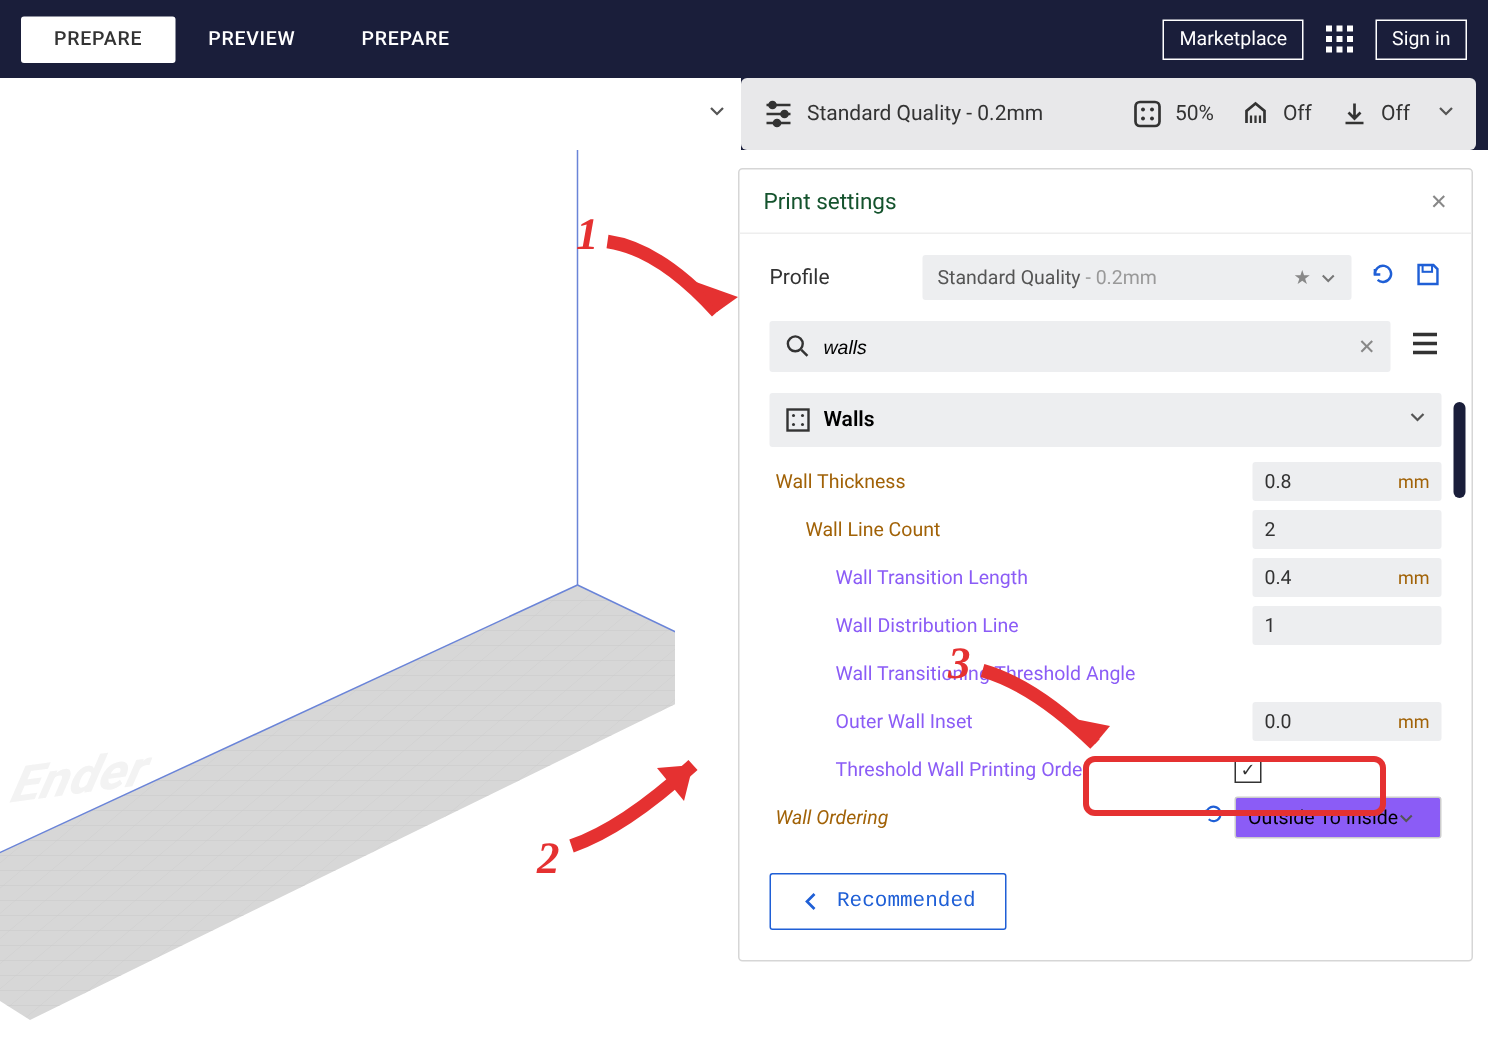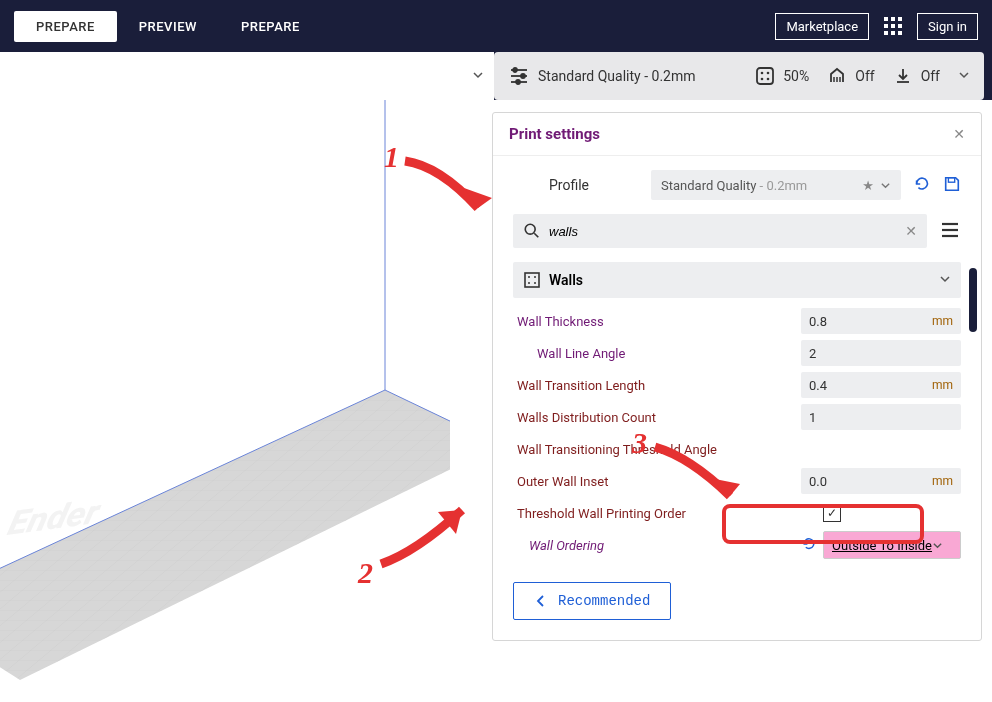--- a/index.html
+++ b/index.html
@@ -23,56 +23,56 @@
 .q-spacer { flex: 1; }
 .chev-down { cursor:pointer; color:#555; }
 
 
 .viewport { position: absolute; left: 0; top: 100px; width: 450px; height: 600px; overflow:hidden; }
 .viewport svg { position:absolute; top:-20px; left:-10px; }
 
 
 .panel { position: absolute; right: 10px; top: 112px; width: 490px; background: #fff; border: 1px solid #d6d6d6; border-radius: 3px; }
 .panel-header { display: flex; align-items: center; justify-content: space-between; padding: 12px 16px; border-bottom: 1px solid #eee; }
-.panel-title { font-size: 15px; color: #701a75; font-weight: bold; }
+.panel-title { font-size: 15px; color: #14532d; }
 .close-x { cursor: pointer; color: #888; font-size: 14px; }
 
 .panel-body { padding: 14px 20px 20px 20px; }
 
 .profile-row { display: flex; align-items: center; gap: 12px; margin-bottom: 14px; }
-.profile-label { width: 90px; font-size: 14px; color: #333; margin-left: 36px; }
+.profile-label { width: 90px; font-size: 14px; color: #333; }
 .profile-select { flex: 1; background: #edeef0; height: 30px; display: flex; align-items: center; padding: 0 10px; border-radius: 2px; font-size: 13px; color: #555; justify-content: space-between; }
 .profile-select .dim { color: #999; }
 .profile-icons { display:flex; gap:6px; align-items:center; color:#888; }
 .act-icon { color: #1f5fd6; cursor: pointer; }
 
 .search-row { display: flex; align-items: center; gap: 12px; margin-bottom: 14px; }
 .search-box { flex: 1; background: #edeef0; height: 34px; display: flex; align-items: center; padding: 0 10px; border-radius: 2px; }
 .search-box input { flex: 1; border: none; background: transparent; outline: none; font-style: italic; font-size: 13px; margin-left:8px; }
 .clear-x { color: #888; cursor: pointer; font-size:14px; }
 .hamburger { cursor: pointer; color:#333; }
 
 .section-header { background: #edeef0; height: 36px; display: flex; align-items: center; padding: 0 10px; border-radius: 2px; justify-content: space-between; margin-bottom: 8px; }
 .section-title { display: flex; align-items: center; gap: 8px; font-weight: 600; font-size: 14px; }
 .sect-chev { color:#555; cursor:pointer; }
 
 .settings-list { display: flex; flex-direction: column; gap: 2px; position:relative; }
 .scrollbar { position:absolute; right:-16px; top:-38px; width:8px; height:64px; background:#1a1e3a; border-radius:4px; }
 
 .setting-row { display: flex; align-items: center; height: 30px; }
-.setting-label { flex: 1; font-size: 13px; color: #701a75; padding-left: 4px; }
+.setting-label { flex: 1; font-size: 13px; color: #a16207; padding-left: 4px; }
 .setting-label.indent { padding-left: 24px; }
-.setting-label.muted { color: #7f1d1d; }
-.setting-label.italic { font-style: italic; margin-left: 12px; }
-.setting-input { width: 160px; height: 26px; background: #edeef0; display: flex; align-items: center; padding: 0 8px; border-radius: 2px; font-size: 13px; color: #333; justify-content: space-between; }
+.setting-label.muted { color: #8b5cf6; margin-left: 40px; }
+.setting-label.italic { font-style: italic; }
+.setting-input { width: 126px; height: 26px; background: #edeef0; display: flex; align-items: center; padding: 0 8px; border-radius: 2px; font-size: 13px; color: #333; justify-content: space-between; }
 .setting-input .unit { color: #a16207; font-size:12px; }
 .setting-check { width: 18px; height: 18px; border: 1px solid #333; display: flex; align-items: center; justify-content: center; background:#fff; }
 .setting-check::after { content: "✓"; font-size: 12px; color: #333; }
 
-.setting-select { width: 138px; height: 28px; background: #f9a8d4; border: 1px solid #ccc; display: flex; align-items: center; padding: 0 8px; font-size: 13px; border-radius:2px;text-decoration:underline; }
+.setting-select { width: 138px; height: 28px; background: #8b5cf6; border: 1px solid #ccc; display: flex; align-items: center; padding: 0 8px; font-size: 13px; border-radius:2px; }
 .reset-icon { color:#1f5fd6; margin-right:6px; cursor:pointer; }
 
 .redbox { border: 4px solid #e53131; border-radius: 8px; position: absolute; }
 
 .recommended-btn { margin-top: 22px; border: 1px solid #1f5fd6; color: #1f5fd6; padding: 10px 20px; display: inline-flex; align-items: center; gap: 10px; font-size: 14px; cursor: pointer; border-radius:2px;font-family:Liberation Mono, monospace; }
 
 
 .anno { position: absolute; color: #e53131; font-weight: 900; font-size: 30px; font-style:italic; font-family: Georgia, serif; }
 .arrow { position: absolute; }
 </style>
@@ -260,37 +260,37 @@
 
       <div class="setting-row">
         <div class="setting-label">Wall Thickness</div>
         <div class="setting-input">
             <span>0.8</span>
             <span class="unit">mm</span>
           </div>
       </div>
 
       <div class="setting-row">
-        <div class="setting-label indent">Wall Line Angle</div>
+        <div class="setting-label indent">Wall Line Count</div>
         <div class="setting-input">
             <span>2</span>
             <span class="unit"></span>
           </div>
       </div>
 
       <div class="setting-row">
         <div class="setting-label muted">Wall Transition Length</div>
         <div class="setting-input">
             <span>0.4</span>
             <span class="unit">mm</span>
           </div>
       </div>
 
       <div class="setting-row">
-        <div class="setting-label muted">Walls Distribution Count</div>
+        <div class="setting-label muted">Wall Distribution Line</div>
         <div class="setting-input">
             <span>1</span>
             <span class="unit"></span>
           </div>
       </div>
 
       <div class="setting-row">
         <div class="setting-label muted">Wall Transitioning Threshold Angle</div>
       </div>
 

